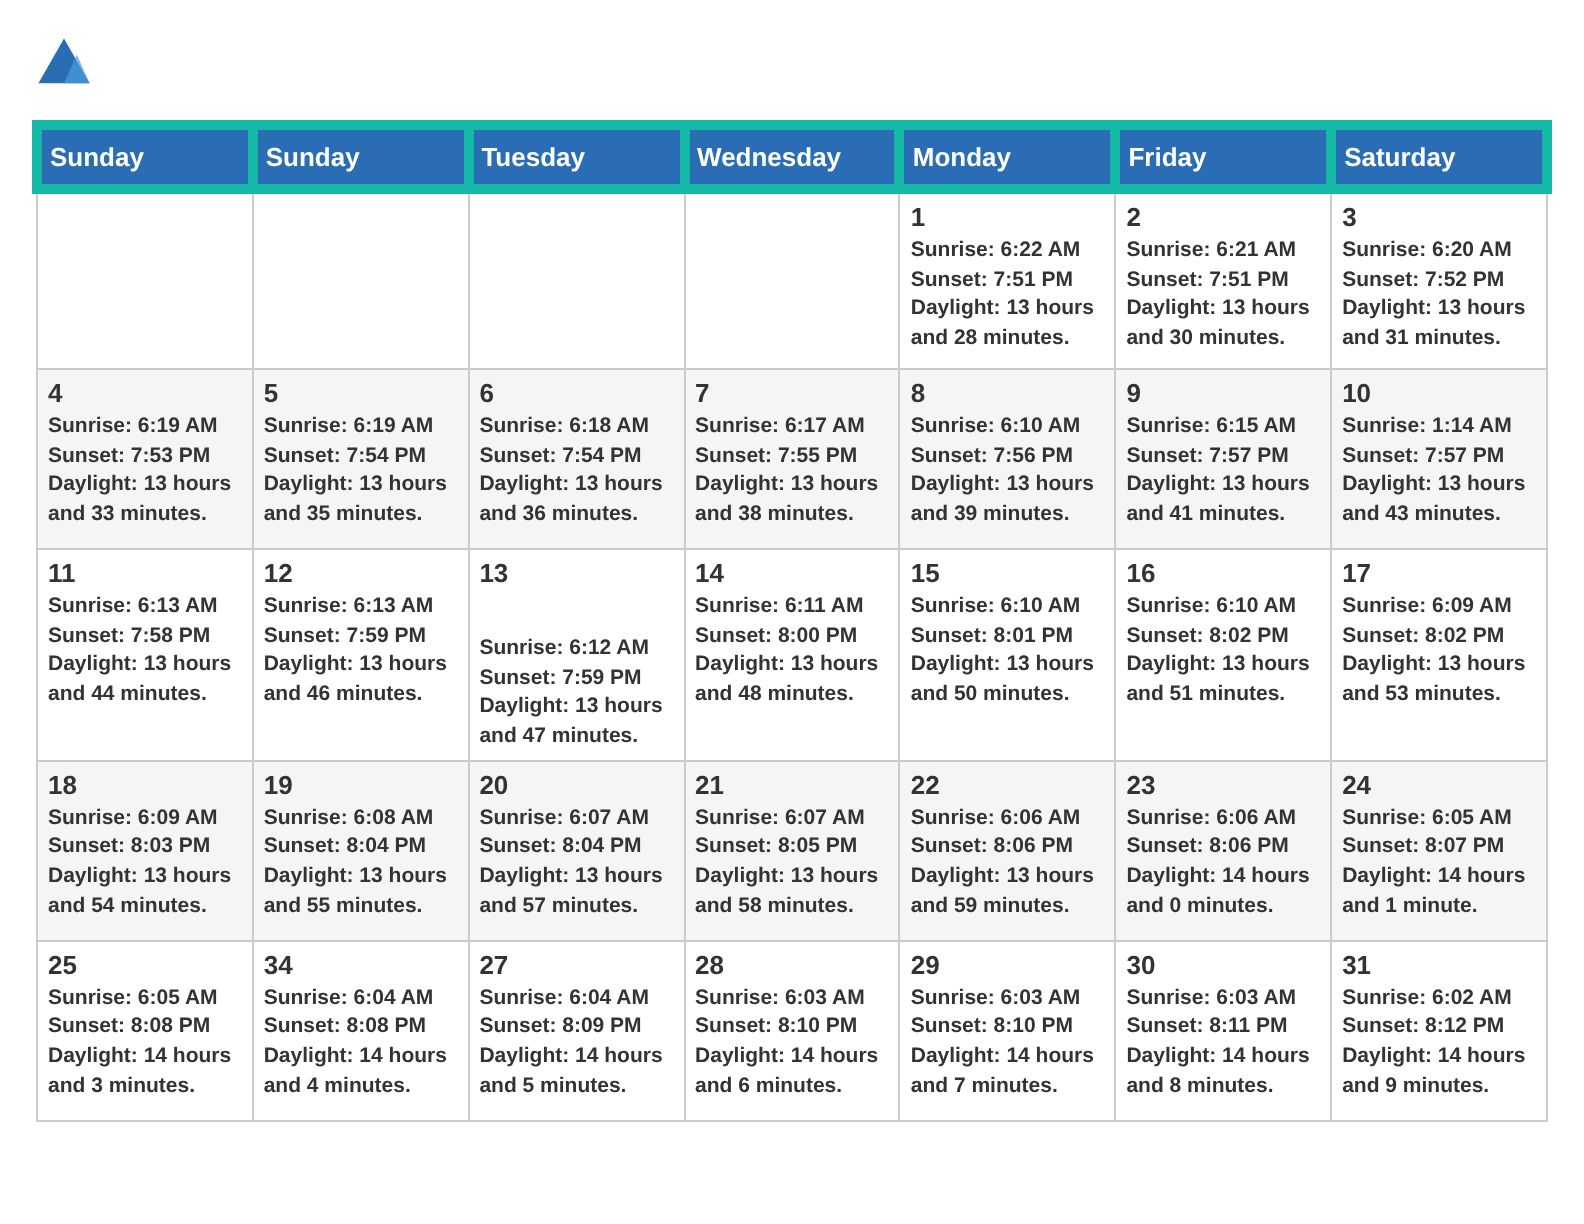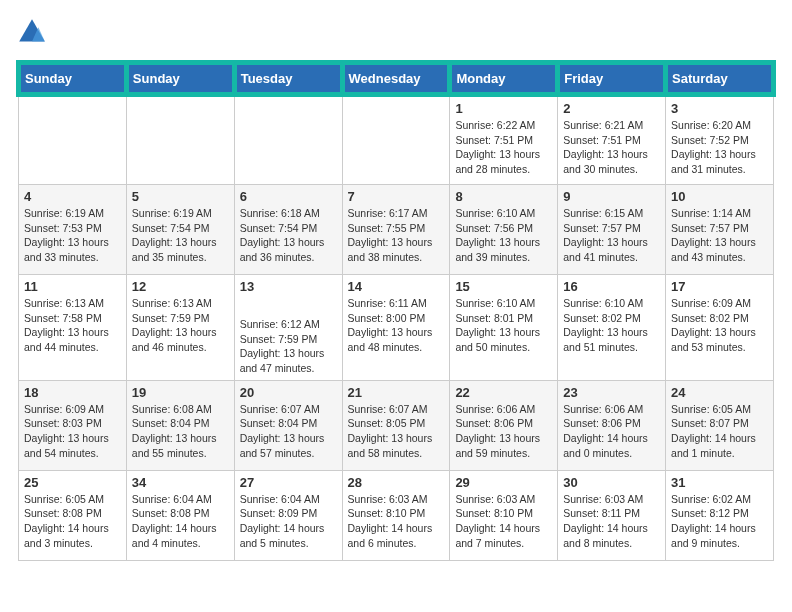--- a/index.html
+++ b/index.html
@@ -78,20 +78,21 @@
     .day-number {
       font-size: 13px;
       font-weight: bold;
       color: #333;
       margin-bottom: 2px;
     }
     .day-detail {
       font-size: 10.5px;
       color: #333;
       line-height: 1.4;
+      font-weight: bold;
     }
     .empty-cell {
       background: #fff;
     }
   </style>
 </head>
 <body>
 
 <div class="header">
   <div class="logo">

